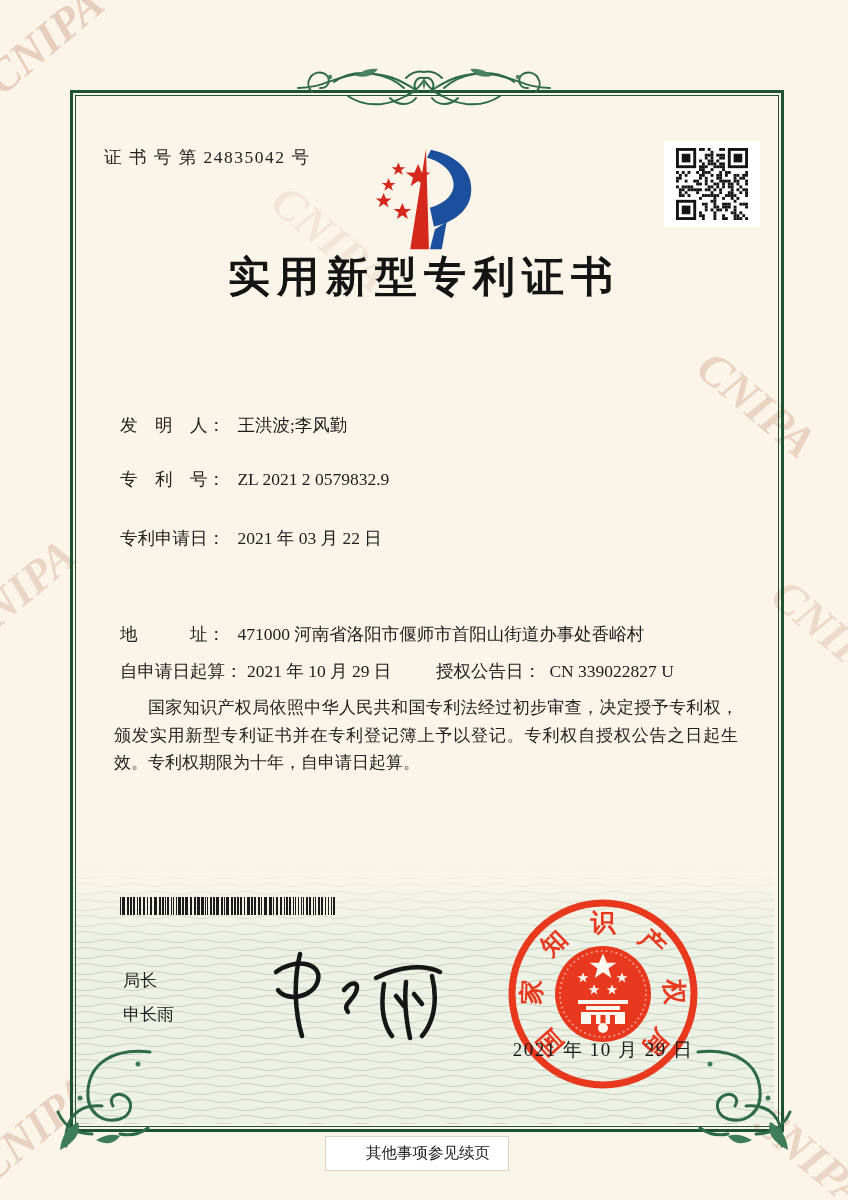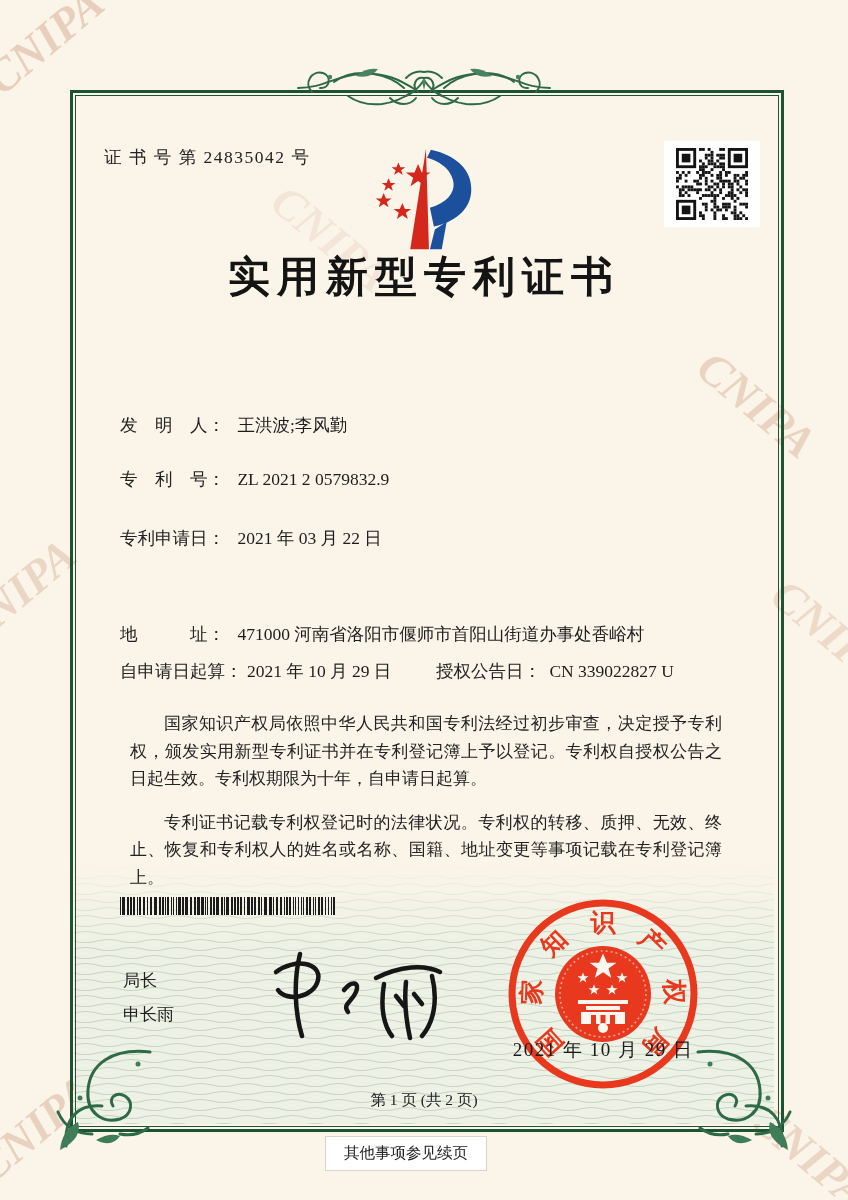--- a/index.html
+++ b/index.html
@@ -42,42 +42,42 @@
   
   .field-row{position:absolute;left:120px;font-size:17.5px;white-space:nowrap;z-index:3;}
   .f-label{display:inline-block;min-width:113px;color:#222;}
   .f-value{color:#1d1d1d;}
   .pair2{position:absolute;left:316px;top:0;white-space:nowrap;}
   .pair2 .f-label{min-width:109px;}
 
   
   .body-text{position:absolute;left:114px;top:694px;width:624px;font-size:17px;line-height:27.5px;
              text-align:justify;z-index:3;}
-  .body-text p{margin:16px;text-indent:2em;}
+  .body-text p{margin:0;text-indent:2em;}
 
   
   .barcode{position:absolute;left:120px;top:897px;width:220px;height:18px;font-size:0;z-index:3;}
   .barcode i{display:inline-block;height:100%;background:#1b1b1b;vertical-align:top;}
   .sig-title{position:absolute;left:123px;top:969px;font-family:"Liberation Sans","DejaVu Sans",sans-serif;
              font-size:17px;z-index:3;}
   .sig-name{position:absolute;left:123px;top:1003px;font-family:"Liberation Sans","DejaVu Sans",sans-serif;
             font-size:17px;z-index:3;}
   .signature-svg{position:absolute;left:248px;top:944px;width:200px;height:104px;z-index:3;}
 
   .seal{position:absolute;left:505px;top:896px;width:196px;height:196px;z-index:3;}
   .seal svg{position:absolute;left:0;top:0;}
   .seal-char{position:absolute;width:30px;height:30px;line-height:30px;text-align:center;
              font-size:25px;font-weight:700;color:#e8391f;}
   .seal-date{position:absolute;left:512px;top:1037px;width:182px;text-align:center;font-size:19px;
              letter-spacing:1.5px;color:#1a1a1a;z-index:4;}
 
   .page-info{position:absolute;left:70px;top:1090px;width:708px;text-align:center;font-size:15.5px;z-index:3;}
   .note-box{position:absolute;left:325px;top:1136px;width:160px;height:33px;background:#fff;
             border:1px solid #d9d3c6;display:flex;align-items:center;justify-content:center;
-            font-size:15.5px;z-index:3;}
+            font-size:15.5px;z-index:3;padding-left:22px;}
 </style>
 </head>
 <body>
 
 <div class="page">
 
   <span class="wm wm1">CNIPA</span>
   <span class="wm wm2">CNIPA</span>
   <span class="wm wm3">CNIPA</span>
   <span class="wm wm4">CNIPA</span>
@@ -430,21 +430,20 @@
     <span class="f-label">自申请日起算：</span>
     <span class="f-value">2021 年 10 月 29 日</span>
     <span class="pair2">
       <span class="f-label">授权公告日：</span>
       <span class="f-value">CN 339022827 U</span>
     </span>
   </div>
 
   <div class="body-text">
     <p>国家知识产权局依照中华人民共和国专利法经过初步审查，决定授予专利权，颁发实用新型专利证书并在专利登记簿上予以登记。专利权自授权公告之日起生效。专利权期限为十年，自申请日起算。</p>
-    <p>专利证书记载专利权登记时的法律状况。专利权的转移、质押、无效、终止、恢复和专利权人的姓名或名称、国籍、地址变更等事项记载在专利登记簿上。</p>
   </div>
 
   <div class="barcode" id="barcode"><i style="width:1px;margin-right:1px"></i><i style="width:3px;margin-right:2px"></i><i style="width:2px;margin-right:1px"></i><i style="width:2px;margin-right:1px"></i><i style="width:2px;margin-right:2px"></i><i style="width:1px;margin-right:1px"></i><i style="width:2px;margin-right:2px"></i><i style="width:2px;margin-right:2px"></i><i style="width:1px;margin-right:2px"></i><i style="width:2px;margin-right:2px"></i><i style="width:3px;margin-right:2px"></i><i style="width:2px;margin-right:1px"></i><i style="width:2px;margin-right:1px"></i><i style="width:1px;margin-right:1px"></i><i style="width:2px;margin-right:2px"></i><i style="width:1px;margin-right:1px"></i><i style="width:1px;margin-right:2px"></i><i style="width:1px;margin-right:1px"></i><i style="width:3px;margin-right:1px"></i><i style="width:2px;margin-right:1px"></i><i style="width:3px;margin-right:2px"></i><i style="width:2px;margin-right:2px"></i><i style="width:2px;margin-right:1px"></i><i style="width:3px;margin-right:1px"></i><i style="width:3px;margin-right:1px"></i><i style="width:1px;margin-right:1px"></i><i style="width:1px;margin-right:2px"></i><i style="width:2px;margin-right:1px"></i><i style="width:2px;margin-right:1px"></i><i style="width:3px;margin-right:2px"></i><i style="width:2px;margin-right:1px"></i><i style="width:1px;margin-right:1px"></i><i style="width:3px;margin-right:2px"></i><i style="width:2px;margin-right:1px"></i><i style="width:2px;margin-right:1px"></i><i style="width:2px;margin-right:1px"></i><i style="width:2px;margin-right:2px"></i><i style="width:1px;margin-right:2px"></i><i style="width:3px;margin-right:1px"></i><i style="width:2px;margin-right:1px"></i><i style="width:2px;margin-right:2px"></i><i style="width:2px;margin-right:1px"></i><i style="width:1px;margin-right:2px"></i><i style="width:3px;margin-right:2px"></i><i style="width:3px;margin-right:1px"></i><i style="width:1px;margin-right:2px"></i><i style="width:2px;margin-right:2px"></i><i style="width:2px;margin-right:2px"></i><i style="width:1px;margin-right:1px"></i><i style="width:2px;margin-right:1px"></i><i style="width:2px;margin-right:2px"></i><i style="width:1px;margin-right:1px"></i><i style="width:1px;margin-right:2px"></i><i style="width:1px;margin-right:2px"></i><i style="width:1px;margin-right:1px"></i><i style="width:1px;margin-right:2px"></i><i style="width:2px;margin-right:1px"></i><i style="width:2px;margin-right:2px"></i><i style="width:1px;margin-right:1px"></i><i style="width:1px;margin-right:2px"></i><i style="width:2px;margin-right:1px"></i><i style="width:2px;margin-right:2px"></i><i style="width:1px;margin-right:2px"></i><i style="width:1px;margin-right:2px"></i><i style="width:1px;margin-right:1px"></i><i style="width:2px;margin-right:2px"></i></div>
 
   <div class="sig-title">局长</div>
   <div class="sig-name">申长雨</div>
 
   <svg class="signature-svg" viewBox="0 0 200 104" xmlns="http://www.w3.org/2000/svg">
     <g stroke="#161616" stroke-width="4.5" fill="none" stroke-linecap="round" stroke-linejoin="round">
       <path d="M52,10 C46,34 46,66 54,92"></path>
@@ -487,18 +486,17 @@
         <span class="seal-char" style="left: 12.0433px; top: 80.5221px; transform: rotate(-88deg);">家</span>
         <span class="seal-char" style="left: 33.6793px; top: 31.9269px; transform: rotate(-44deg);">知</span>
         <span class="seal-char" style="left: 83px; top: 12px; transform: rotate(0deg);">识</span>
         <span class="seal-char" style="left: 132.321px; top: 31.9269px; transform: rotate(44deg);">产</span>
         <span class="seal-char" style="left: 153.957px; top: 80.5221px; transform: rotate(88deg);">权</span>
         <span class="seal-char" style="left: 135.763px; top: 130.508px; transform: rotate(132deg);">局</span>
       </div>
   </div>
   <div class="seal-date">2021 年 10 月 29 日</div>
 
-  <div class="page-info">第 1 页 (共 2 页)</div>
   <div class="note-box">
     <span>其他事项参见续页</span>
   </div>
 
 </div>
 
 </body></html>

